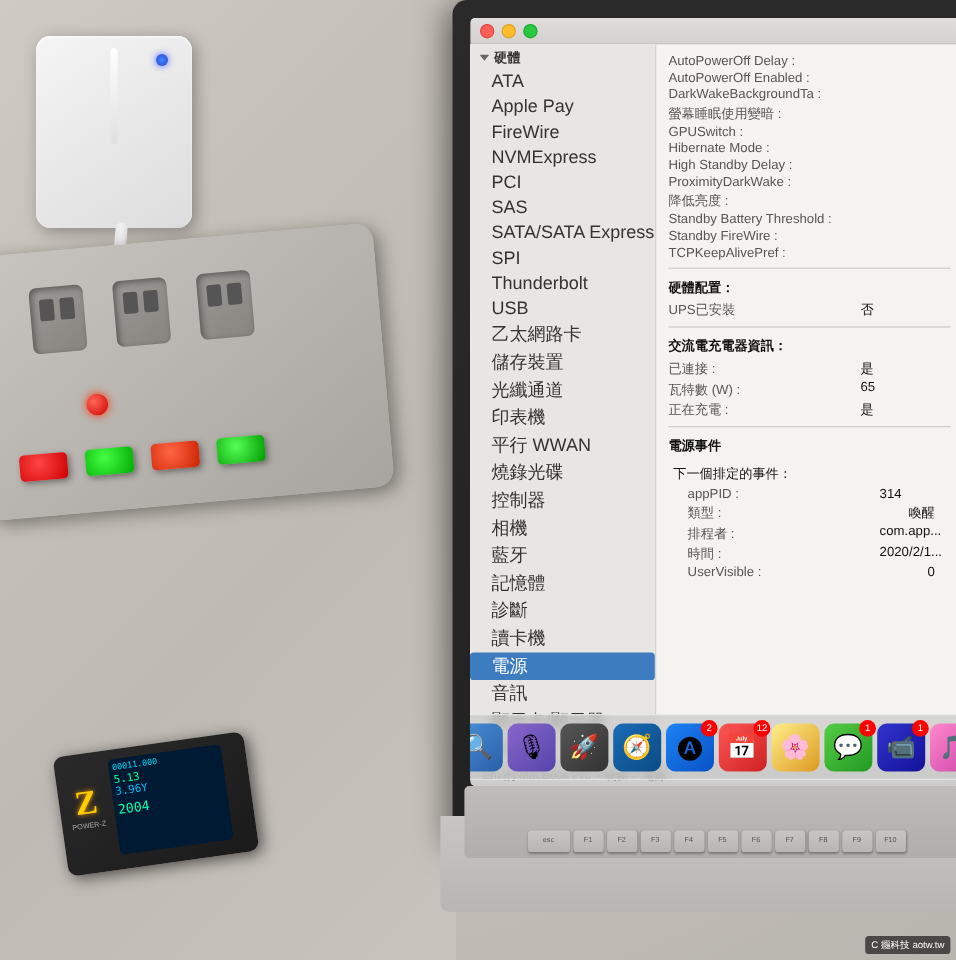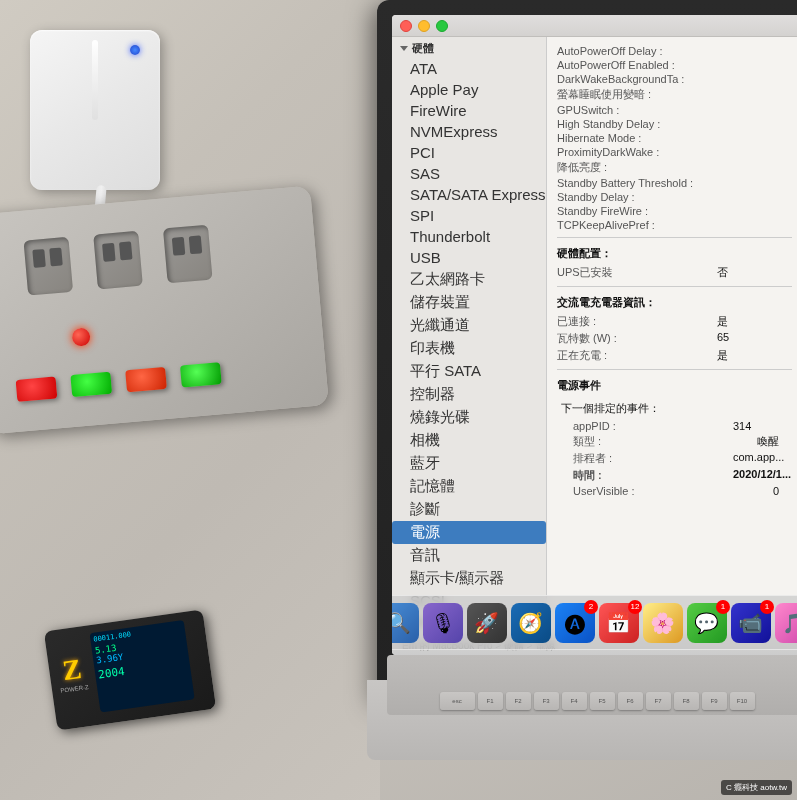--- a/index.html
+++ b/index.html
@@ -525,27 +525,28 @@
               <div class="sidebar-item">PCI</div>
               <div class="sidebar-item">SAS</div>
               <div class="sidebar-item">SATA/SATA Express</div>
               <div class="sidebar-item">SPI</div>
               <div class="sidebar-item">Thunderbolt</div>
               <div class="sidebar-item">USB</div>
               <div class="sidebar-item">乙太網路卡</div>
               <div class="sidebar-item">儲存裝置</div>
               <div class="sidebar-item">光纖通道</div>
               <div class="sidebar-item">印表機</div>
-              <div class="sidebar-item">平行 SATA</div>
+              <div class="sidebar-item">平行 WWAN</div>
+              <div class="sidebar-item">燒錄光碟</div>
               <div class="sidebar-item">控制器</div>
-              <div class="sidebar-item">燒錄光碟</div>
               <div class="sidebar-item">相機</div>
               <div class="sidebar-item">藍牙</div>
               <div class="sidebar-item">記憶體</div>
               <div class="sidebar-item">診斷</div>
+              <div class="sidebar-item">讀卡機</div>
               <div class="sidebar-item selected">電源</div>
               <div class="sidebar-item">音訊</div>
               <div class="sidebar-item">顯示卡/顯示器</div>
 
               <div class="sidebar-item">SCSI</div>
               <div class="sidebar-item">Wi-Fi</div>
               <div class="sidebar-item">卷宗</div>
             </div>
 
             <div class="content-panel">
@@ -564,41 +565,37 @@
               </div>
               <div class="content-row">
                 <span class="content-key">螢幕睡眠使用變暗 :</span>
                 <span class="content-val"></span>
               </div>
               <div class="content-row">
                 <span class="content-key">GPUSwitch :</span>
                 <span class="content-val"></span>
               </div>
               <div class="content-row">
+                <span class="content-key">Hibernate Mode :</span>
+                <span class="content-val"></span>
+              </div>
+              <div class="content-row">
                 <span class="content-key">High Standby Delay :</span>
                 <span class="content-val"></span>
               </div>
               <div class="content-row">
-                <span class="content-key">Hibernate Mode :</span>
-                <span class="content-val"></span>
-              </div>
-              <div class="content-row">
                 <span class="content-key">ProximityDarkWake :</span>
                 <span class="content-val"></span>
               </div>
               <div class="content-row">
                 <span class="content-key">降低亮度 :</span>
                 <span class="content-val"></span>
               </div>
               <div class="content-row">
                 <span class="content-key">Standby Battery Threshold :</span>
-                <span class="content-val"></span>
-              </div>
-              <div class="content-row">
-                <span class="content-key">Standby Delay :</span>
                 <span class="content-val"></span>
               </div>
               <div class="content-row">
                 <span class="content-key">Standby FireWire :</span>
                 <span class="content-val"></span>
               </div>
               <div class="content-row">
                 <span class="content-key">TCPKeepAlivePref :</span>
                 <span class="content-val"></span>
               </div>
@@ -636,23 +633,23 @@
                 <span class="content-val">314</span>
               </div>
               <div class="content-row" style="padding-left:16px;gap:24px;">
                 <span class="content-key">類型 :</span>
                 <span class="content-val">喚醒</span>
               </div>
               <div class="content-row" style="padding-left:16px;">
                 <span class="content-key">排程者 :</span>
                 <span class="content-val">com.app...</span>
               </div>
-              <div class="content-row" style="padding-left:16px;font-weight:bold;">
+              <div class="content-row" style="padding-left:16px;">
                 <span class="content-key">時間 :</span>
-                <span class="content-val">2020/12/1...</span>
+                <span class="content-val">2020/2/1...</span>
               </div>
               <div class="content-row" style="padding-left:16px;gap:40px;">
                 <span class="content-key">UserVisible :</span>
                 <span class="content-val">0</span>
               </div>
             </div>
           </div>
 
           <div class="breadcrumb-bar">
             <span>Em 的 MacBook Pro &gt; 硬體 &gt; 電源</span>

